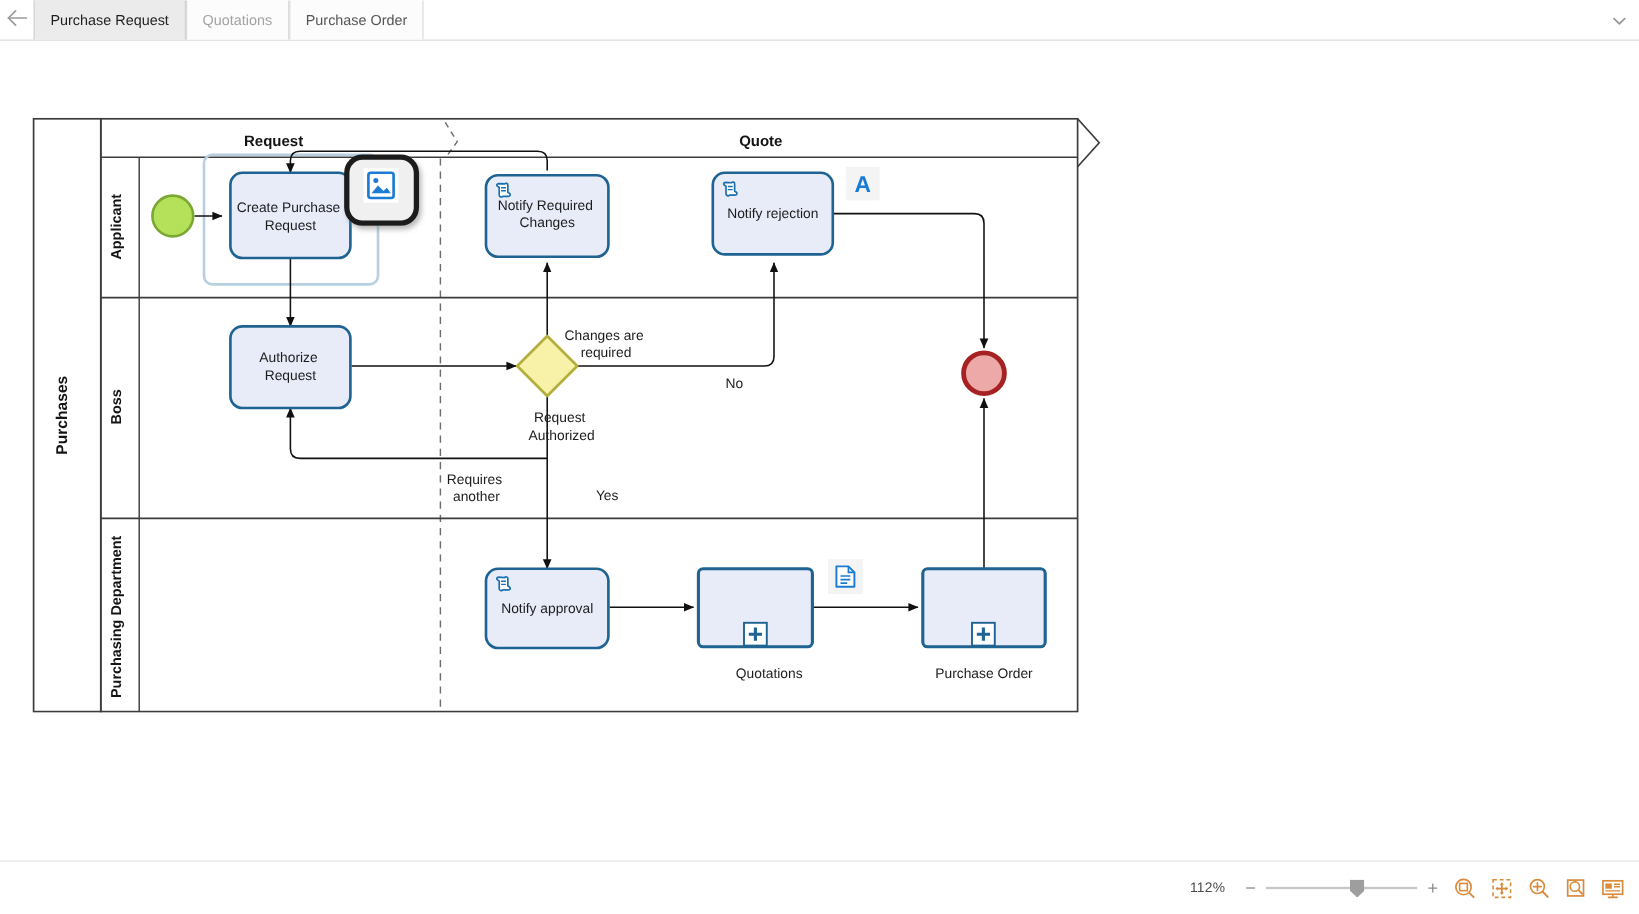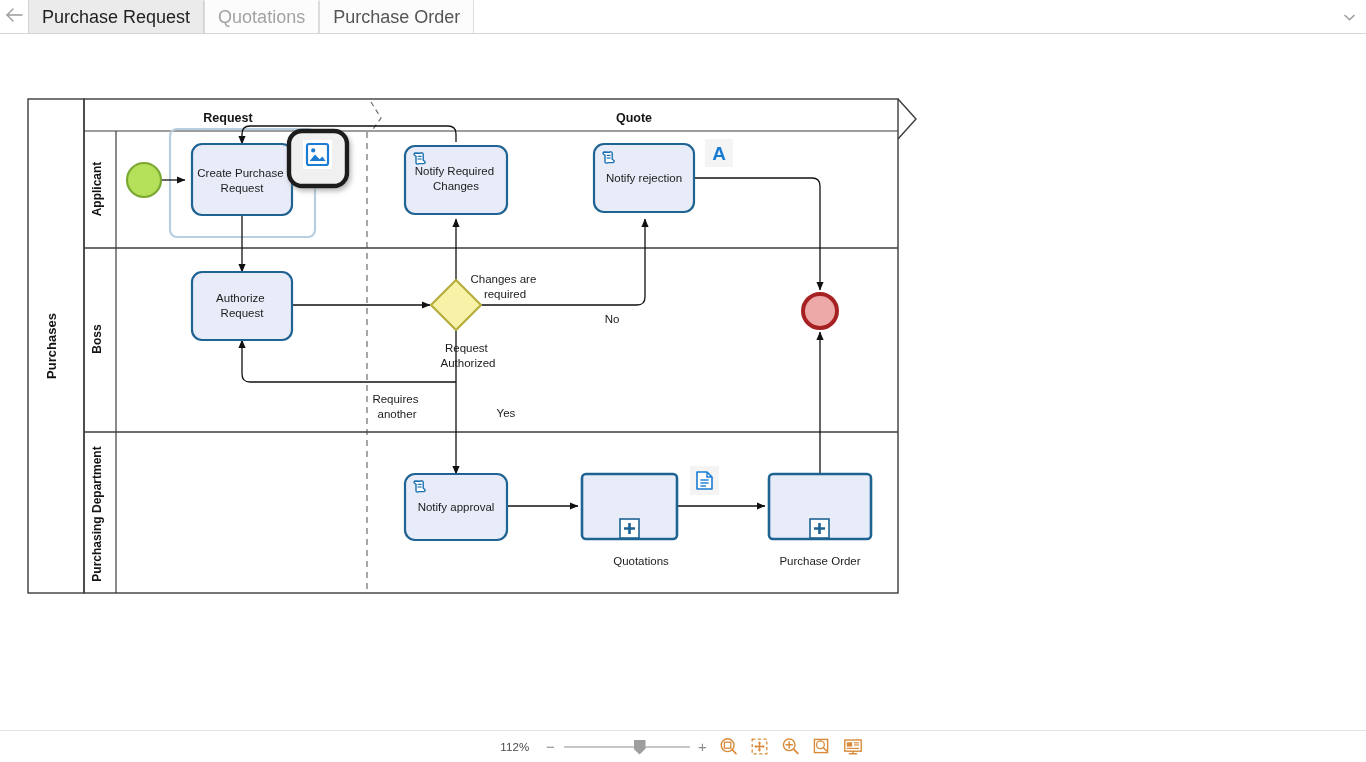--- a/index.html
+++ b/index.html
@@ -19,21 +19,21 @@
     background:#ffffff;
     border-bottom:1px solid #d6d6d6;
     display:flex; align-items:flex-end;
   }
   #back-arrow {
     width:28px; height:33px; display:flex; align-items:center; justify-content:center;
     color:#9a9a9a; font-size:17px; cursor:pointer; padding-bottom:4px;
   }
   .tab {
     height:33px; display:flex; align-items:center; padding:0 13px;
-    font-size:18px; color:#555; cursor:pointer;
+    font-size:12px; color:#555; cursor:pointer;
     border-left:1px solid #dcdcdc; border-right:1px solid #dcdcdc;
     border-top:1px solid transparent;
     background:#fcfcfc; white-space:nowrap;
   }
   .tab.active {
     background:#ebebeb; color:#1f1f1f; font-weight:400;
     border-left:1px solid #d2d2d2; border-right:1px solid #d2d2d2;
   }
   .tab.dim { color:#a3a3a3; }
   #tab-caret {
@@ -44,23 +44,23 @@
 
   
   #canvas {
     position:absolute; left:0; top:34px; width:1366px; height:694px;
     background:#ffffff; overflow:hidden;
   }
   #diagram { position:absolute; left:0; top:0; }
 
   
   #statusbar {
-    position:absolute; left:0; bottom:0; width:1366px; height:32px;
+    position:absolute; left:0; bottom:0; width:1366px; height:45px;
     background:#ffffff; border-top:1px solid #e3e3e3;
-    display:flex; align-items:center; justify-content:center;
+    display:flex; align-items:center; justify-content:flex-end;
     padding-right:10px;
   }
   #zoom-pct {
     font-size:11.5px; color:#4b4b4b; margin-right:14px; width:38px; text-align:right;
     letter-spacing:0.2px;
   }
   .zminus, .zplus {
     color:#8c8c8c; font-size:15px; width:14px; text-align:center; cursor:pointer;
     user-select:none; line-height:1;
   }

